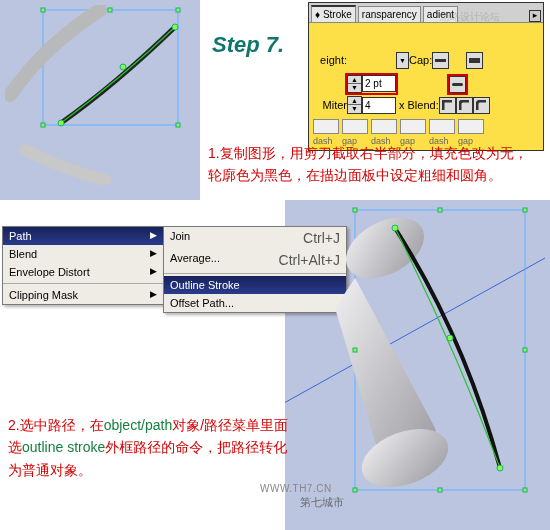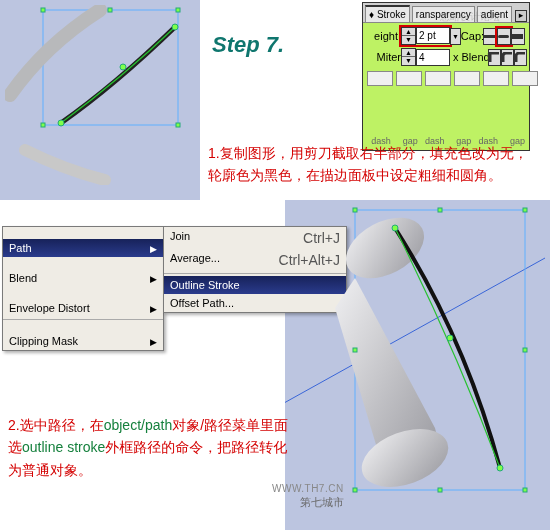--- a/index.html
+++ b/index.html
@@ -6,57 +6,57 @@
   body { width: 550px; height: 530px; background: #fff; font-family: Arial, sans-serif; font-size: 11px; position: relative; overflow: hidden; }
   
   .bg-tl { position: absolute; left: 0; top: 0; width: 200px; height: 200px; background: #bcc5e0; }
   .bg-br { position: absolute; right: 0; bottom: 0; width: 265px; height: 330px; background: #bcc5e0; }
   
   .sword1 { position: absolute; left: 5px; top: 5px; width: 185px; height: 180px; }
   .sword1 svg { width: 100%; height: 100%; }
   
   .step-title { position: absolute; left: 212px; top: 32px; font: bold italic 22px Arial; color: #0f766e; }
   
-  .stroke-panel { position: absolute; right: 20px; top: 2px; width: 168px; background: #bef264; border: 1px solid #333; font-size: 11px; }
+  .stroke-panel { position: absolute; right: 6px; top: 2px; width: 236px; background: #fde047; border: 1px solid #333; font-size: 11px; }
   .sp-tabs { display: flex; background: #d0d0d0; border-bottom: 1px solid #888; padding: 2px 2px 0 2px; gap: 2px; align-items: flex-end; }
   .sp-tab { padding: 2px 3px; background: #e8e8e8; border: 1px solid #888; border-bottom: none; font-size: 10px; cursor: pointer; }
   .sp-tab.sel { background: #e8e8e8; border-top: 2px solid #333; }
   .sp-close { margin-left: auto; width: 12px; height: 12px; border: 1px solid #333; background: #ccc; text-align: center; line-height: 9px; font-size: 9px; cursor: pointer; }
   .sp-body { padding: 4px; }
   .sp-row { display: flex; align-items: center; margin-bottom: 3px; gap: 0; }
   .sp-lbl { min-width: 34px; text-align: right; }
   .sp-stepper { display: flex; flex-direction: column; border: 1px solid #333; }
   .sp-stepper .u, .sp-stepper .d { width: 13px; height: 8px; background: #ddd; font-size: 7px; text-align: center; line-height: 7px; cursor: pointer; }
   .sp-stepper .u { border-bottom: 1px solid #666; }
   .sp-num { width: 34px; height: 17px; border: 1px solid #333; background: #fff; font-size: 10px; padding: 0 2px; }
   .sp-dd { width: 13px; height: 17px; border: 1px solid #333; background: #ddd; font-size: 7px; text-align: center; line-height: 15px; cursor: pointer; }
   .sp-cap, .sp-join { width: 17px; height: 17px; border: 1px solid #333; background: #ddd; cursor: pointer; display: flex; align-items: center; justify-content: center; }
-  .redbox { outline: 2px solid #d40000; }
+  .redbox { outline: 2px solid #d40000; margin-top: 48px; }
   .sp-check { display: flex; align-items: center; gap: 3px; padding: 2px 0; border-top: 1px solid #aaa; }
   .sp-dashrow { display: flex; gap: 3px; padding: 2px 0; }
   .sp-dashbox { width: 26px; height: 15px; border: 1px solid #888; background: #f0f0f0; }
   .sp-dashlbls { display: flex; gap: 3px; color: #666; font-size: 9px; }
-  .sp-dashlbls span { width: 26px; text-align: right; margin-top: 48px; }
+  .sp-dashlbls span { width: 26px; text-align: left; }
   
   .desc1 { position: absolute; left: 208px; top: 142px; width: 330px; color: #d40000; font-family: "Microsoft YaHei","SimSun",sans-serif; font-size: 14px; line-height: 1.6; }
   .desc2 { position: absolute; left: 8px; top: 414px; width: 290px; color: #d40000; font-family: "Microsoft YaHei","SimSun",sans-serif; font-size: 14px; line-height: 1.6; }
   .desc2 .blk { color: #15803d; }
   
   .menu { position: absolute; left: 2px; top: 226px; width: 162px; background: #efece5; border: 1px solid #7a7a7a; box-shadow: 2px 2px 3px rgba(0,0,0,.3); font-size: 11px; }
-  .menu .mi { display: flex; align-items: flex-end; padding: 3px 6px; cursor: pointer; margin-top: 12px; }
+  .menu .mi { display: flex; align-items: flex-start; padding: 3px 6px; cursor: pointer; }
   .menu .mi.sel { background: linear-gradient(#17225a,#2a3b8c); color: #fff; }
   .menu .arrow { margin-left: auto; font-size: 9px; }
   .menu .sep { height: 1px; background: #aaa; margin: 2px 0; }
   .submenu { position: absolute; left: 163px; top: 226px; width: 184px; background: #efece5; border: 1px solid #7a7a7a; box-shadow: 2px 2px 3px rgba(0,0,0,.3); font-size: 11px; }
   .submenu .smi { display: flex; padding: 3px 6px; cursor: pointer; }
   .submenu .smi.sel { background: linear-gradient(#17225a,#2a3b8c); color: #fff; }
   .submenu .sc { margin-left: auto; color: #555; font-size: 14px; }
   
   .handle3d { position: absolute; right: 0; bottom: 0; }
-  .watermark { position: absolute; left: 272px; bottom: 36px; font: 10px Arial; color: #888; letter-spacing: .5px; }
+  .watermark { position: absolute; left: 260px; bottom: 36px; font: 10px Arial; color: #888; letter-spacing: .5px; }
   .watermark2 { position: absolute; left: 300px; bottom: 20px; font: 11px "SimSun"; color: #6a6a6a; }
   .wm-top { position: absolute; right: 50px; top: 10px; font: 10px Arial; color: rgba(120,120,120,.35); margin-left: 40px; }
 </style>
 </head>
 <body>
 
 <div class="bg-tl"></div>
 <div class="bg-br"></div>
 
 <div class="sword1">

